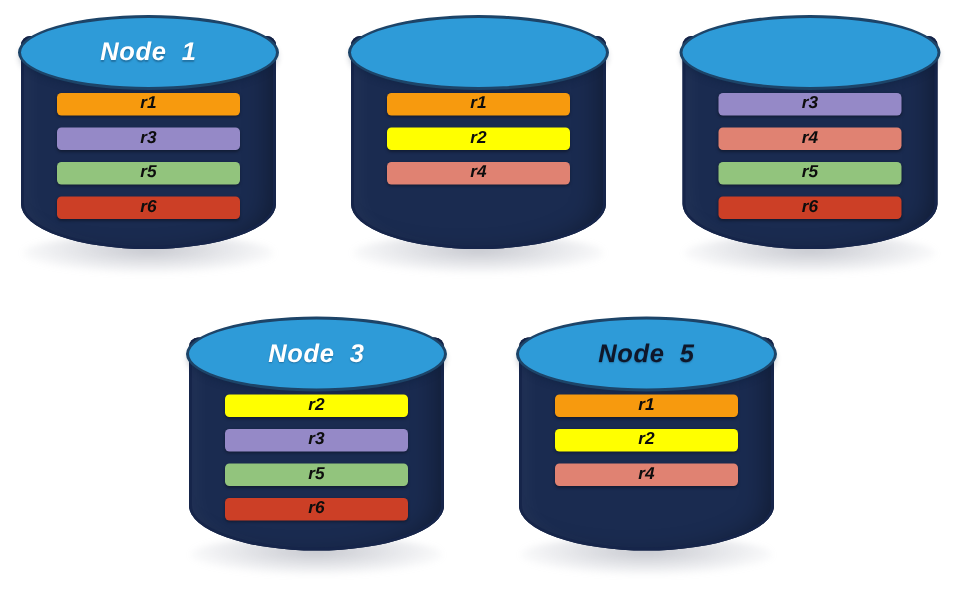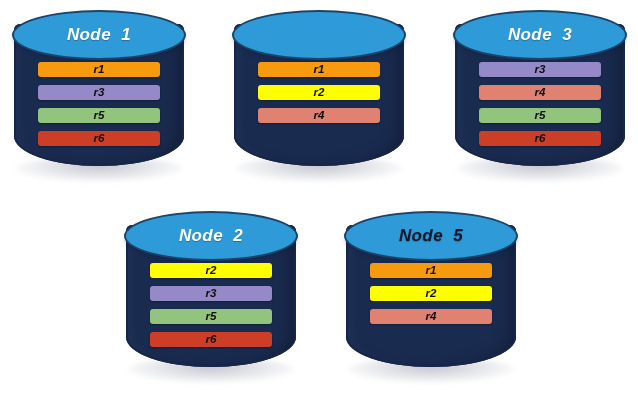--- a/index.html
+++ b/index.html
@@ -143,33 +143,32 @@
       <div class="replica-list">
         <div class="replica" style="background: rgb(247, 154, 14); color: rgb(13, 13, 13);">r1</div>
         <div class="replica" style="background: rgb(255, 255, 0); color: rgb(13, 13, 13);">r2</div>
         <div class="replica" style="background: rgb(224, 130, 114); color: rgb(13, 13, 13);">r4</div>
       </div>
     </div>
     <div class="node" style="left: 449px; top: 6px;">
       <div class="node-shadow"></div>
       <div class="node-body" style="background: rgb(26, 43, 80);"></div>
       <div class="node-top" style="background: rgb(46, 155, 216);"></div>
-      <div class="node-label" style="color: rgb(255, 255, 255);">Node  3</div>
       <div class="replica-list">
         <div class="replica" style="background: rgb(149, 137, 199); color: rgb(13, 13, 13);">r3</div>
         <div class="replica" style="background: rgb(224, 130, 114); color: rgb(13, 13, 13);">r4</div>
         <div class="replica" style="background: rgb(146, 196, 125); color: rgb(13, 13, 13);">r5</div>
         <div class="replica" style="background: rgb(204, 63, 38); color: rgb(13, 13, 13);">r6</div>
       </div>
     </div>
     <div class="node" style="left: 120px; top: 207px;">
       <div class="node-shadow"></div>
       <div class="node-body" style="background: rgb(26, 43, 80);"></div>
       <div class="node-top" style="background: rgb(46, 155, 216);"></div>
-      <div class="node-label" style="color: rgb(255, 255, 255);">Node  2</div>
+      <div class="node-label" style="color: rgb(255, 255, 255);">Node  3</div>
       <div class="replica-list">
         <div class="replica" style="background: rgb(255, 255, 0); color: rgb(13, 13, 13);">r2</div>
         <div class="replica" style="background: rgb(149, 137, 199); color: rgb(13, 13, 13);">r3</div>
         <div class="replica" style="background: rgb(146, 196, 125); color: rgb(13, 13, 13);">r5</div>
         <div class="replica" style="background: rgb(204, 63, 38); color: rgb(13, 13, 13);">r6</div>
       </div>
     </div>
     <div class="node" style="left: 340px; top: 207px;">
       <div class="node-shadow"></div>
       <div class="node-body" style="background: rgb(26, 43, 80);"></div>

